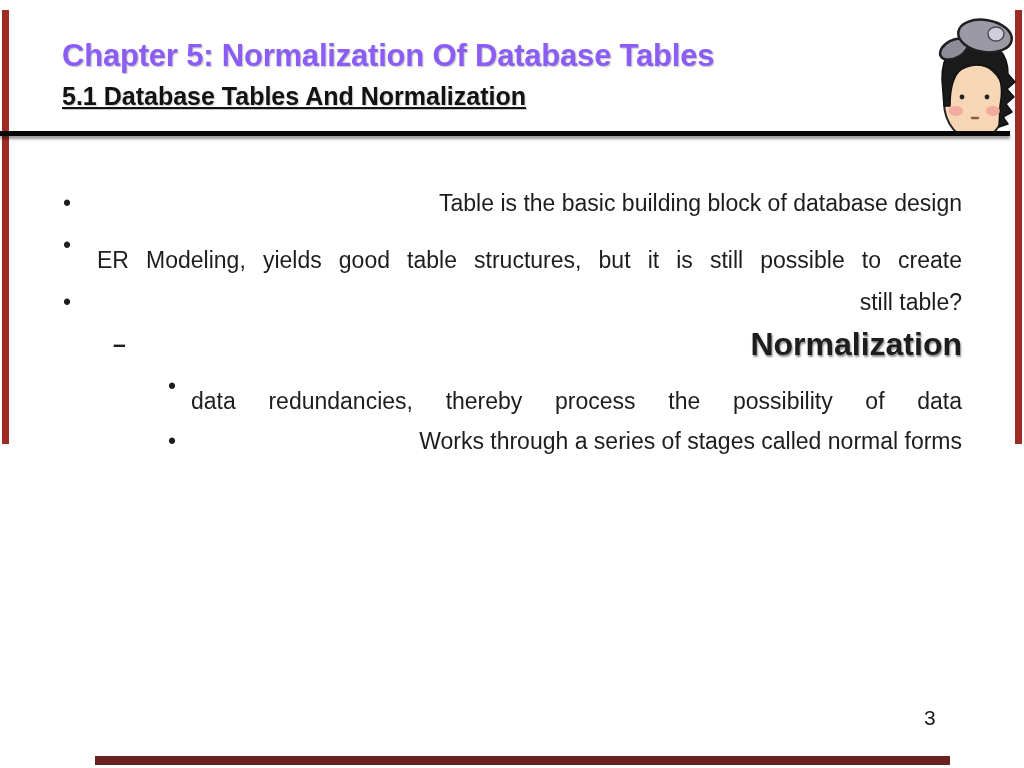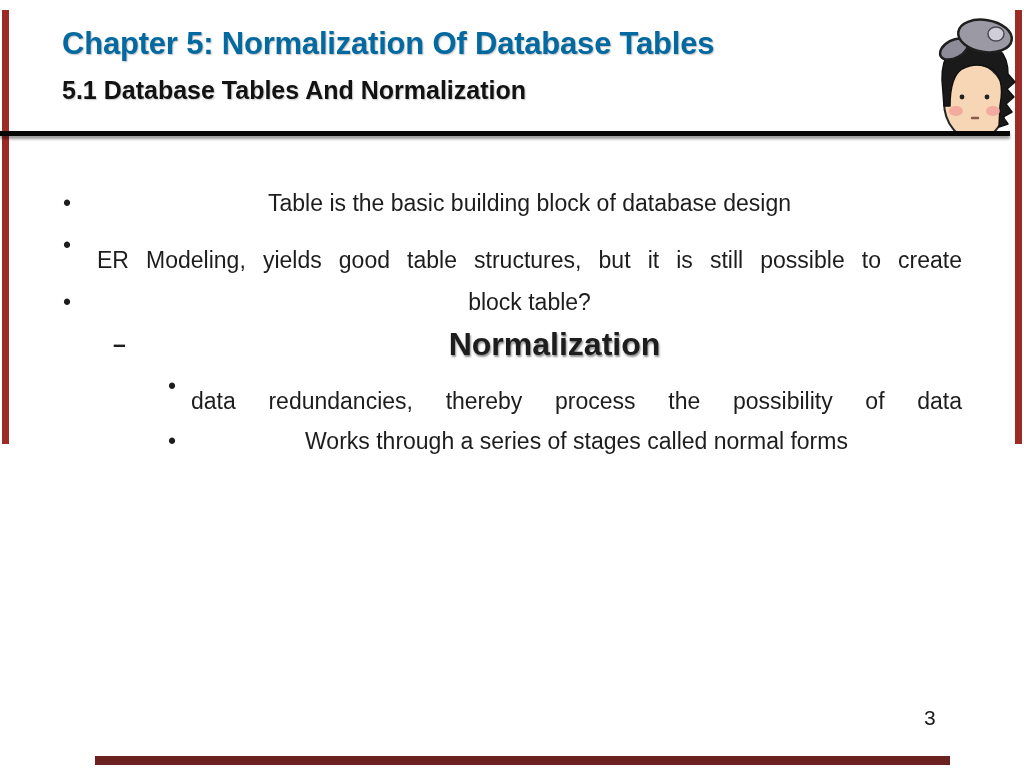--- a/index.html
+++ b/index.html
@@ -13,31 +13,32 @@
     overflow: hidden;
   }
 
   
   .bar-left  { position: absolute; left: 2px;  top: 10px; width: 7px; height: 434px; background: #9d2b25; }
   .bar-right { position: absolute; right: 2px; top: 10px; width: 7px; height: 434px; background: #9d2b25; }
   .bar-bottom{ position: absolute; left: 95px; top: 756px; width: 855px; height: 9px; background: #6b211f; }
 
   
   .title {
-    position: absolute; left: 62px; top: 26px;
-    font-size: 31px; font-weight: bold; color: #0369a1;
+    position: absolute; left: 62px; top: 38px;
+    font-size: 31px; font-weight: bold; color: #8b5cf6;
     letter-spacing: -0.2px;
     text-shadow: 1px 1px 1.5px rgba(0,0,0,0.25);
     white-space: nowrap;
   }
   .subtitle {
-    position: absolute; left: 62px; top: 76px;
+    position: absolute; left: 62px; top: 82px;
     font-size: 25px; font-weight: bold; color: #121212;
     text-shadow: 1px 1px 1.5px rgba(0,0,0,0.22);
     white-space: nowrap;
+    text-decoration: underline;
   }
   .divider {
     position: absolute; left: 0; top: 131px;
     width: 1010px; height: 5px; background: #060606;
     box-shadow: 0 3px 3px rgba(0,0,0,0.40);
     z-index: 5;
   }
 
   
   .mascot { position: absolute; left: 928px; top: 10px; width: 92px; height: 122px; z-index: 4; }
@@ -46,21 +47,21 @@
   .content { position: absolute; left: 0; top: 186px; width: 1024px; }
   .row { display: flex; margin-right: 62px; line-height: 34px; font-size: 23px; }
   .row.lvl1 { margin-left: 63px;  margin-bottom: 8px; }
   .row.lvl2 { margin-left: 113px; margin-top: 2px; margin-bottom: 8px; }
   .row.lvl3 { margin-left: 168px; margin-bottom: 6px; }
   .marker { flex: 0 0 auto; }
   .lvl1 > .marker { width: 34px; }
   .lvl2 > .marker { width: 34px; font-weight: bold; }
   .lvl3 > .marker { width: 23px; }
   .lines { flex: 1 1 auto; min-width: 0; }
-  .line { text-align: center; }
+  .line { text-align: right; }
   .line.just { text-align: justify; -moz-text-align-last: justify; text-align-last: justify; margin-top: 15px; }
   .lvl2 .line {
     font-weight: bold; font-size: 32px;
     text-shadow: 1px 1.5px 2px rgba(50,50,50,0.55);
   }
 
   .page-number {
     position: absolute; left: 924px; top: 706px;
     font-size: 21px; color: #1a1a1a;
   }
@@ -116,21 +117,21 @@
     <div class="row lvl1">
       <span class="marker">•</span>
       <div class="lines">
         <div class="line just">ER Modeling, yields good table structures, but it is still possible to create</div>
       </div>
     </div>
 
     <div class="row lvl1">
       <span class="marker">•</span>
       <div class="lines">
-        <div class="line">block table?</div>
+        <div class="line">still table?</div>
       </div>
     </div>
 
     <div class="row lvl2">
       <span class="marker">–</span>
       <div class="lines">
         <div class="line">Normalization</div>
       </div>
     </div>
 

